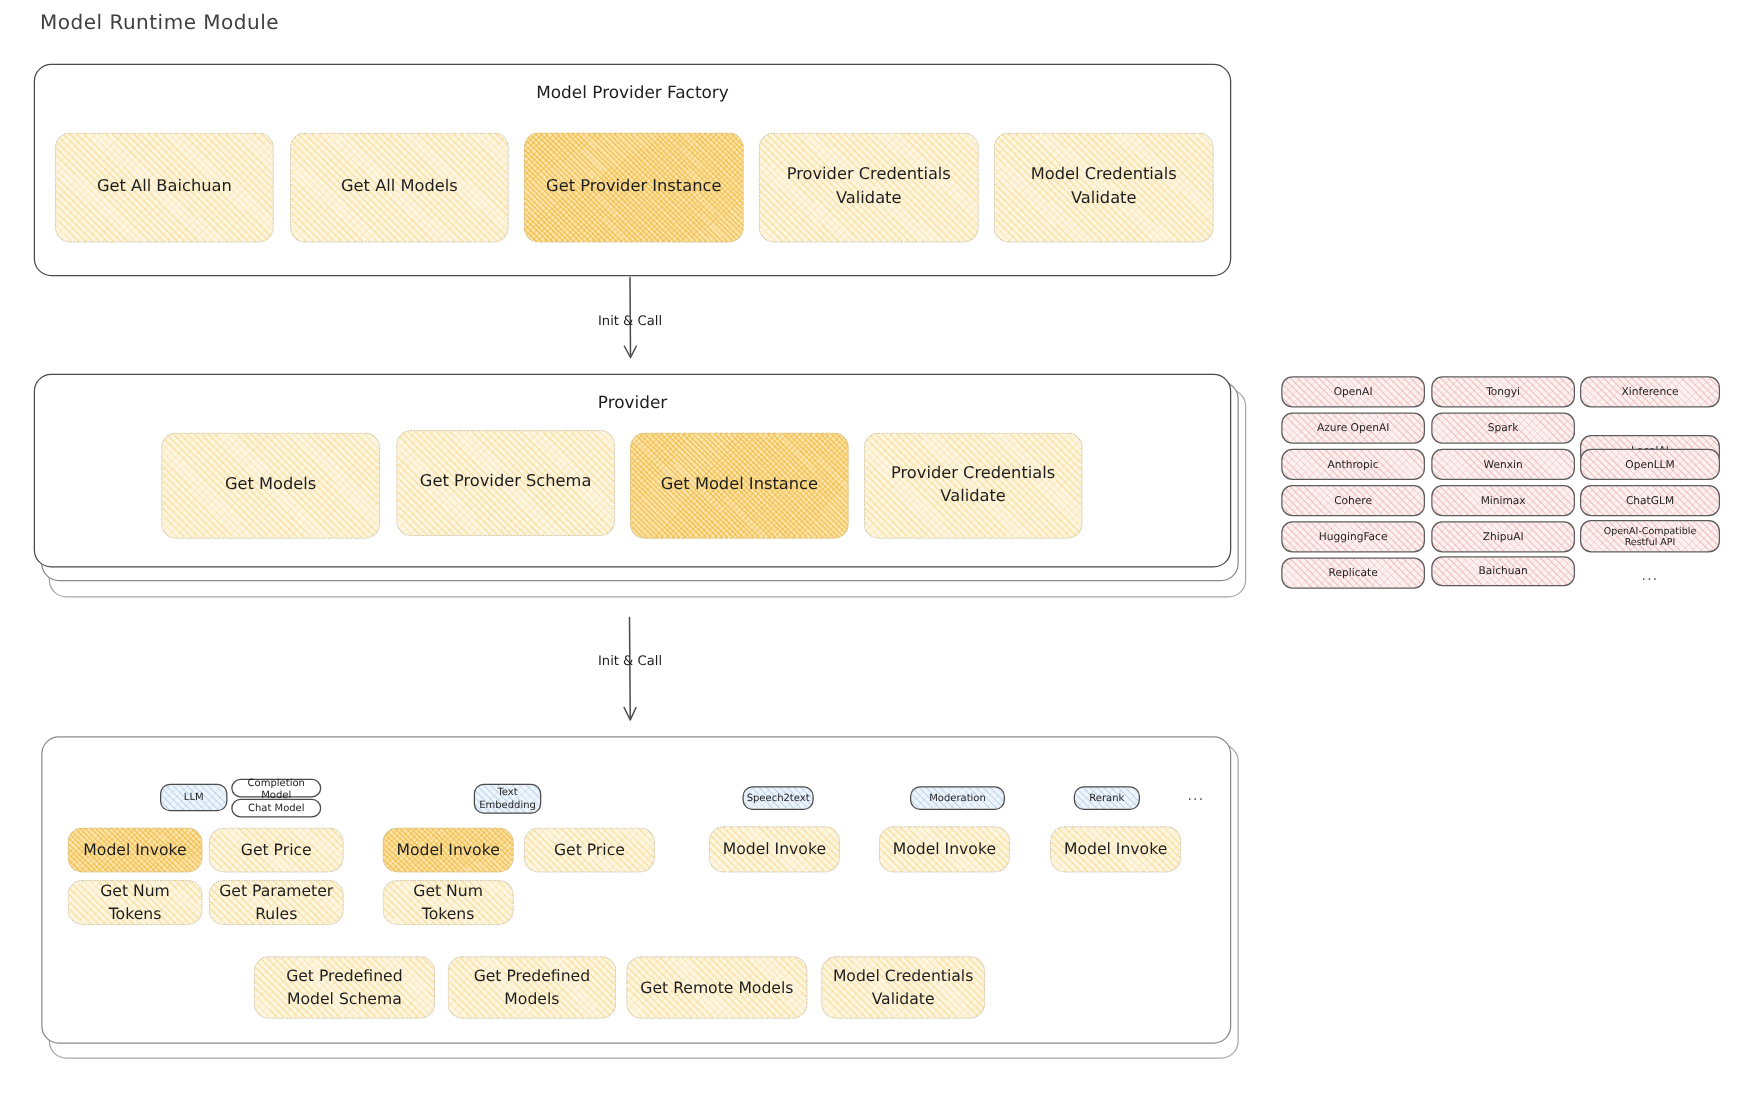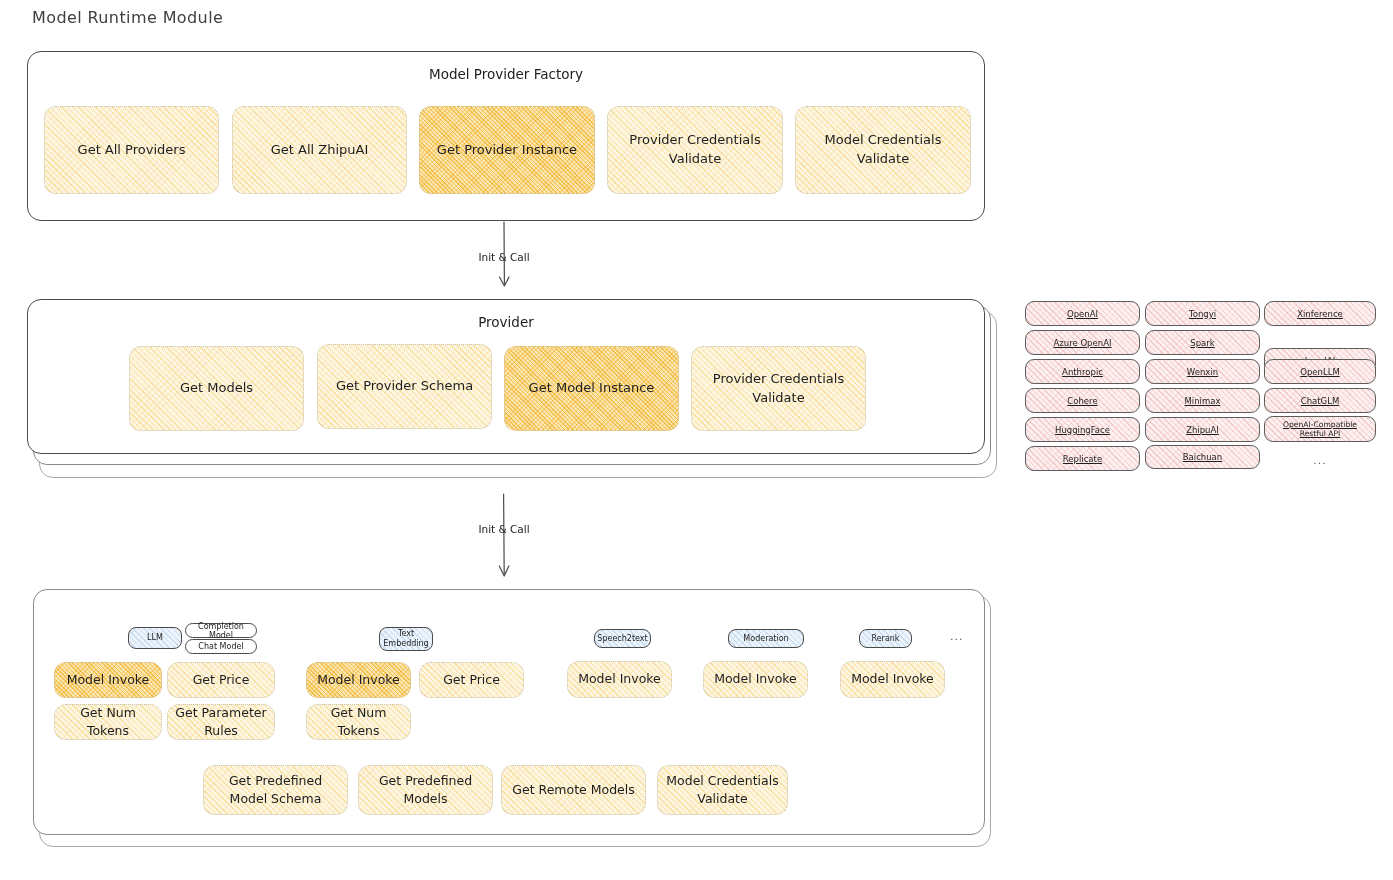--- a/index.html
+++ b/index.html
@@ -62,21 +62,20 @@
     position:absolute;box-sizing:border-box;
     border:1.3px solid #5c5c5c;
     border-radius:9px;
     display:flex;align-items:center;justify-content:center;
     font-size:8.5px;color:#1e1e1e;text-align:center;
     background-color:#fdf0f0;
     background-image:
       repeating-linear-gradient(45deg, rgba(231,150,150,.40) 0 1px, rgba(0,0,0,0) 1px 4px),
       repeating-linear-gradient(-45deg, rgba(231,150,150,.16) 0 1px, rgba(0,0,0,0) 1px 5px);
     padding:0 17px;
-    text-decoration:underline;
   }
   .pellipsis{
     position:absolute;font-size:11px;color:#555;letter-spacing:1px;
     display:flex;align-items:center;justify-content:center;
   }
 
   
   .bbadge{
     position:absolute;box-sizing:border-box;
     border:1.2px solid #4a4a4a;
@@ -114,23 +113,23 @@
 <body>
 
 <div class="canvas">
 
   <div class="diagram-title">Model Runtime Module</div>
 
   <div class="group" style="left:27px;top:51px;width:958px;height:170px;">
     <div class="group-title">Model Provider Factory</div>
   </div>
 
-  <div class="fbox lg" style="left:44px;top:106px;width:175px;height:88px;">Get All Providers</div>
-
-  <div class="fbox lg" style="left:232px;top:106px;width:175px;height:88px;">Get All ZhipuAI</div>
+  <div class="fbox lg" style="left:44px;top:106px;width:175px;height:88px;">Get All Baichuan</div>
+
+  <div class="fbox lg" style="left:232px;top:106px;width:175px;height:88px;">Get All Models</div>
 
   <div class="fbox lg hi" style="left:419px;top:106px;width:176px;height:88px;">Get Provider Instance</div>
 
   <div class="fbox lg" style="left:607px;top:106px;width:176px;height:88px;">Provider Credentials Validate</div>
 
   <div class="fbox lg" style="left:795px;top:106px;width:176px;height:88px;">Model Credentials Validate</div>
 
   <svg class="arrow-svg" style="left:494px;top:222px;width:20px;height:72px;" viewBox="0 0 20 72">
     <path d="M10 0 L10.4 62" stroke="#4a4a4a" stroke-width="1.2" fill="none" stroke-linecap="round"></path>
     <path d="M5.5 55 L10.4 64 L15 55" stroke="#4a4a4a" stroke-width="1.2" fill="none" stroke-linecap="round" stroke-linejoin="round"></path>

